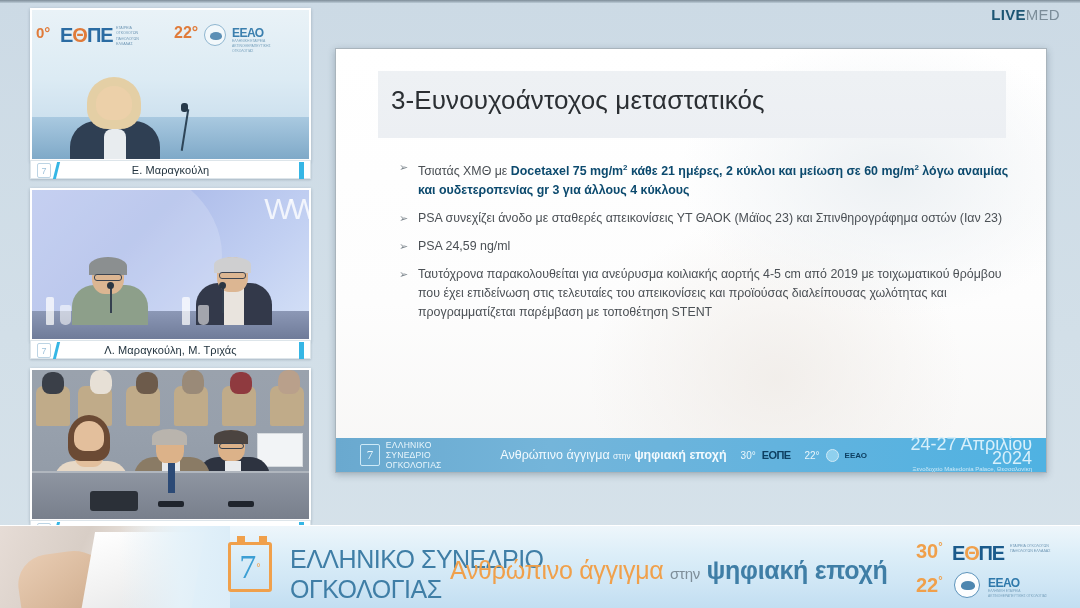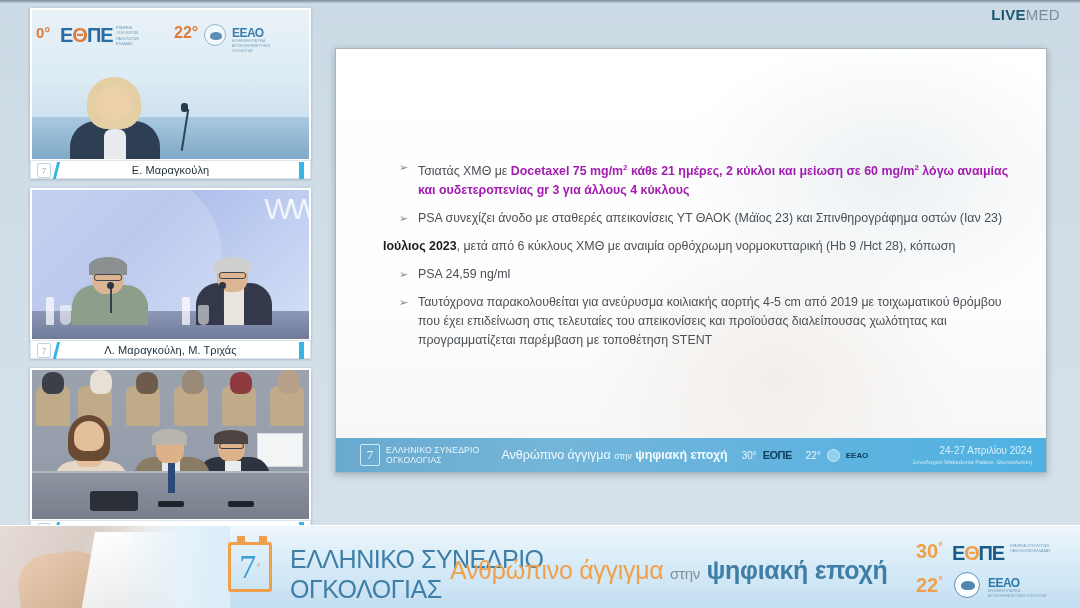--- a/index.html
+++ b/index.html
@@ -193,21 +193,21 @@
   .bullet {
     display: flex; margin-top: 9px; padding-left: 16px;
   }
   .bullet .arw {
     width: 19px; flex: 0 0 19px;
     color: #7d868d; font-size: 11px; line-height: 19px;
   }
   .bullet .btxt {
     font-size: 12.4px; color: #4b5055; line-height: 19px;
   }
-  .bullet .btxt b { color: #a21caf; font-weight: bold; }
+  .bullet .btxt b { color: #0c4a6e; font-weight: bold; }
   .bullet .btxt sup { font-size: 8px; vertical-align: super; }
 
   
   .slide-foot {
     position: absolute; left: 0; bottom: 0; width: 100%; height: 34px;
     background: linear-gradient(90deg,#6aa9cf 0%, #74b5da 30%, #63b3de 62%, #4fb2e2 100%);
     display: flex; align-items: center;
   }
   .sf-7 {
     margin-left: 24px; width: 20px; height: 22px;
@@ -219,21 +219,21 @@
   .sf-slogan { margin-left: 22px; color:#f2fafe; font-size: 12.5px; white-space:nowrap;}
   .sf-slogan .sm { font-size: 8.5px; }
   .sf-slogan .bd { font-weight: bold; }
   .sf-logos { margin-left: 14px; display:flex; align-items:center; gap:6px; }
   .sf-30 { color:#e9f6fc; font-size: 10px; }
   .sf-eope { color:#0d3f62; font-size: 11px; font-weight:bold; letter-spacing:-.6px;}
   .sf-22 { color:#e9f6fc; font-size: 10px; margin-left:8px;}
   .sf-seal { width:13px;height:13px;border-radius:50%;border:1px solid #cfe9f6;background:#8fd0ee;}
   .sf-eeao { color:#0d3f62; font-size: 8px; font-weight:bold; }
   .sf-date { margin-left:auto; margin-right:14px; text-align:right; }
-  .sf-date .d1 { color:#d8f0fb; font-size:10px; line-height:14px;}
+  .sf-date .d1 { color:#d8f0fb; font-size:18px; line-height:14px;}
   .sf-date .d2 { color:#cce9f7; font-size:6px; line-height:9px;}
 
   
   .page-banner {
     position: absolute; left: 0; bottom: 0; width: 1080px; height: 83px;
     background: linear-gradient(180deg,#eef6fb 0%, #dceef8 35%, #cfe6f5 70%, #c2def1 100%);
     border-top: 1px solid #ffffff;
     overflow: hidden;
   }
   .pb-photo {
@@ -397,31 +397,33 @@
         <span class="cap-txt">Δ. Δαλιάνη, Δ. Παντολέων, Μ. Τσιατάς</span>
         <div class="cap-bar-r"></div>
       </div>
     </div>
 
   </div>
 
   <div class="slide">
     <div class="slide-bg"></div>
 
+    <div class="slide-title-box">
+      <div class="slide-title">3-Ευνουχοάντοχος μεταστατικός</div>
+    </div>
 
     <div class="slide-body" id="slide-body">
         <div class="bullet">
           <span class="arw">➢</span>
           <span class="btxt"><span>Τσιατάς ΧΜΘ με </span><b><span>Docetaxel 75 mg/m</span></b><b><sup>2</sup></b><b><span> κάθε 21 ημέρες, 2 κύκλοι και μείωση σε 60 mg/m</span></b><b><sup>2</sup></b><b><span> λόγω αναιμίας και ουδετεροπενίας gr 3 για άλλους 4 κύκλους</span></b></span>
         </div>
         <div class="bullet">
           <span class="arw">➢</span>
           <span class="btxt"><span>PSA συνεχίζει άνοδο με σταθερές απεικονίσεις ΥΤ ΘΑΟΚ (Μάϊος 23) και Σπινθηρογράφημα οστών (Ιαν 23)</span></span>
         </div>
-        <div class="line-head"><b>Ιούλιος 2023</b><span>, μετά από 6 κύκλους ΧΜΘ με αναιμία ορθόχρωμη νορμοκυτταρική  (Hb 9 /Hct 28), κόπωση</span></div>
         <div class="bullet">
           <span class="arw">➢</span>
           <span class="btxt"><span>PSA 24,59 ng/ml</span></span>
         </div>
         <div class="bullet">
           <span class="arw">➢</span>
           <span class="btxt"><span>Ταυτόχρονα παρακολουθείται για ανεύρυσμα κοιλιακής αορτής 4-5 cm από 2019 με τοιχωματικού θρόμβου που έχει επιδείνωση στις τελευταίες του απεικονίσεις και προϊούσας διαλείπουσας χωλότητας και προγραμματίζεται παρέμβαση με τοποθέτηση STENT</span></span>
         </div>
       </div>
 

